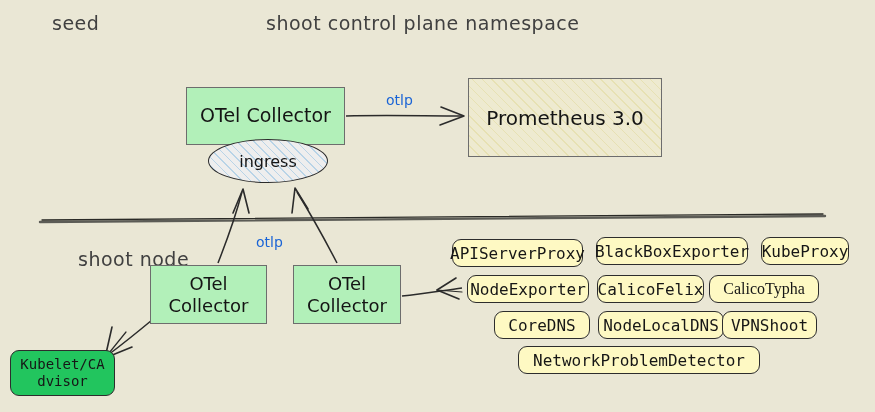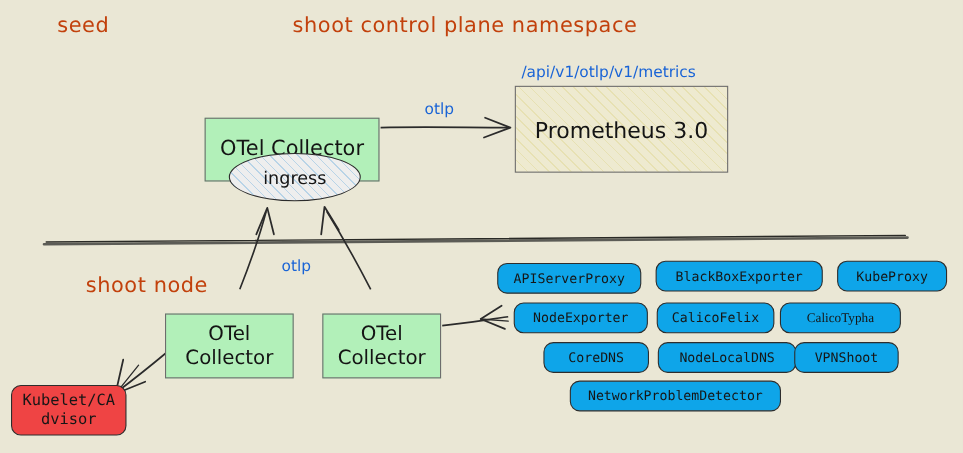--- a/index.html
+++ b/index.html
@@ -11,21 +11,21 @@
     position: relative;
     width: 875px;
     height: 412px;
     background: #eae7d5;
     overflow: hidden;
     font-family: "DejaVu Sans", sans-serif;
   }
   .lbl {
     position: absolute;
     font-family: "DejaVu Sans", sans-serif;
-    color: #c2410c;
+    color: #404040;
     white-space: nowrap;
   }
   
   #seed-label {
     left: 52px; top: 12px;
     font-size: 19px;
     letter-spacing: .5px;
   }
   #ns-label {
     left: 266px; top: 12px;
@@ -42,21 +42,20 @@
     position: absolute;
     background: #b2f0b9;
     border: 1.6px solid #6d6d6d;
     box-sizing: border-box;
     display: flex;
     align-items: center;
     justify-content: center;
     text-align: center;
     color: #141414;
     line-height: 1.22;
-    margin-top: 20px;
   }
   #otel-seed {
     left: 186px; top: 87px; width: 159px; height: 58px;
     font-size: 19px;
   }
   #otel-node-1 {
     left: 150px; top: 265px; width: 117px; height: 59px;
     font-size: 18px;
   }
   #otel-node-2 {
@@ -110,38 +109,38 @@
     color: #1a64d6;
   }
   #otlp-node-label {
     left: 256px; top: 234px;
     font-size: 14px;
     color: #1a64d6;
   }
   
   .pill {
     position: absolute;
-    background: #0ea5e9;
+    background: #fef9c3;
     border: 1.5px solid #2d2d2d;
     border-radius: 9px;
     box-sizing: border-box;
     display: flex;
     align-items: center;
     justify-content: center;
     font-family: "DejaVu Sans Mono", monospace;
-    font-size: 12px;
+    font-size: 16px;
     color: #161616;
     height: 28px;
     padding: 0 8px;
   }
   
   #kubelet-box {
     position: absolute;
     left: 10px; top: 350px; width: 105px; height: 46px;
-    background: #ef4444;
+    background: #22c55e;
     border: 1.5px solid #2d2d2d;
     border-radius: 9px;
     box-sizing: border-box;
     display: flex;
     align-items: center;
     justify-content: center;
     text-align: center;
     font-family: "DejaVu Sans Mono", monospace;
     font-size: 14px;
     line-height: 1.25;
@@ -211,41 +210,40 @@
 
   <div class="gbox" id="otel-node-2">
     <span>
       <span>OTel</span><br>
       <span>Collector</span>
     </span>
   </div>
 
   <div id="ingress-ellipse">ingress</div>
 
-  <div class="lbl" id="metrics-path-label">/api/v1/otlp/v1/metrics</div>
 
   <div id="prometheus-box">Prometheus 3.0</div>
 
   <div class="lbl" id="otlp-top-label">otlp</div>
 
   <div class="lbl" id="otlp-node-label">otlp</div>
 
   <div id="kubelet-box">
     <span>
       <span>Kubelet/CA</span><br>
       <span>dvisor</span>
     </span>
   </div>
 
   <div id="scrape-targets">
       <div class="pill" style="left: 452px; top: 239px; width: 131px;">APIServerProxy</div>
       <div class="pill" style="left: 596px; top: 237px; width: 152px;">BlackBoxExporter</div>
-      <div class="pill" style="left: 761px; top: 237px; width: 100px;">KubeProxy</div>
+      <div class="pill" style="left: 761px; top: 237px; width: 88px;">KubeProxy</div>
       <div class="pill" style="left: 467px; top: 275px; width: 122px;">NodeExporter</div>
       <div class="pill" style="left: 597px; top: 275px; width: 107px;">CalicoFelix</div>
       <div class="pill" style="left: 709px; top: 275px; width: 110px; font-family: Liberation Serif, serif;">CalicoTypha</div>
       <div class="pill" style="left: 494px; top: 311px; width: 96px;">CoreDNS</div>
       <div class="pill" style="left: 598px; top: 311px; width: 126px;">NodeLocalDNS</div>
       <div class="pill" style="left: 722px; top: 311px; width: 95px;">VPNShoot</div>
-      <div class="pill" style="left: 518px; top: 346px; width: 192px;">NetworkProblemDetector</div>
+      <div class="pill" style="left: 518px; top: 346px; width: 242px;">NetworkProblemDetector</div>
     </div>
 
 </div>
 
 </body></html>

